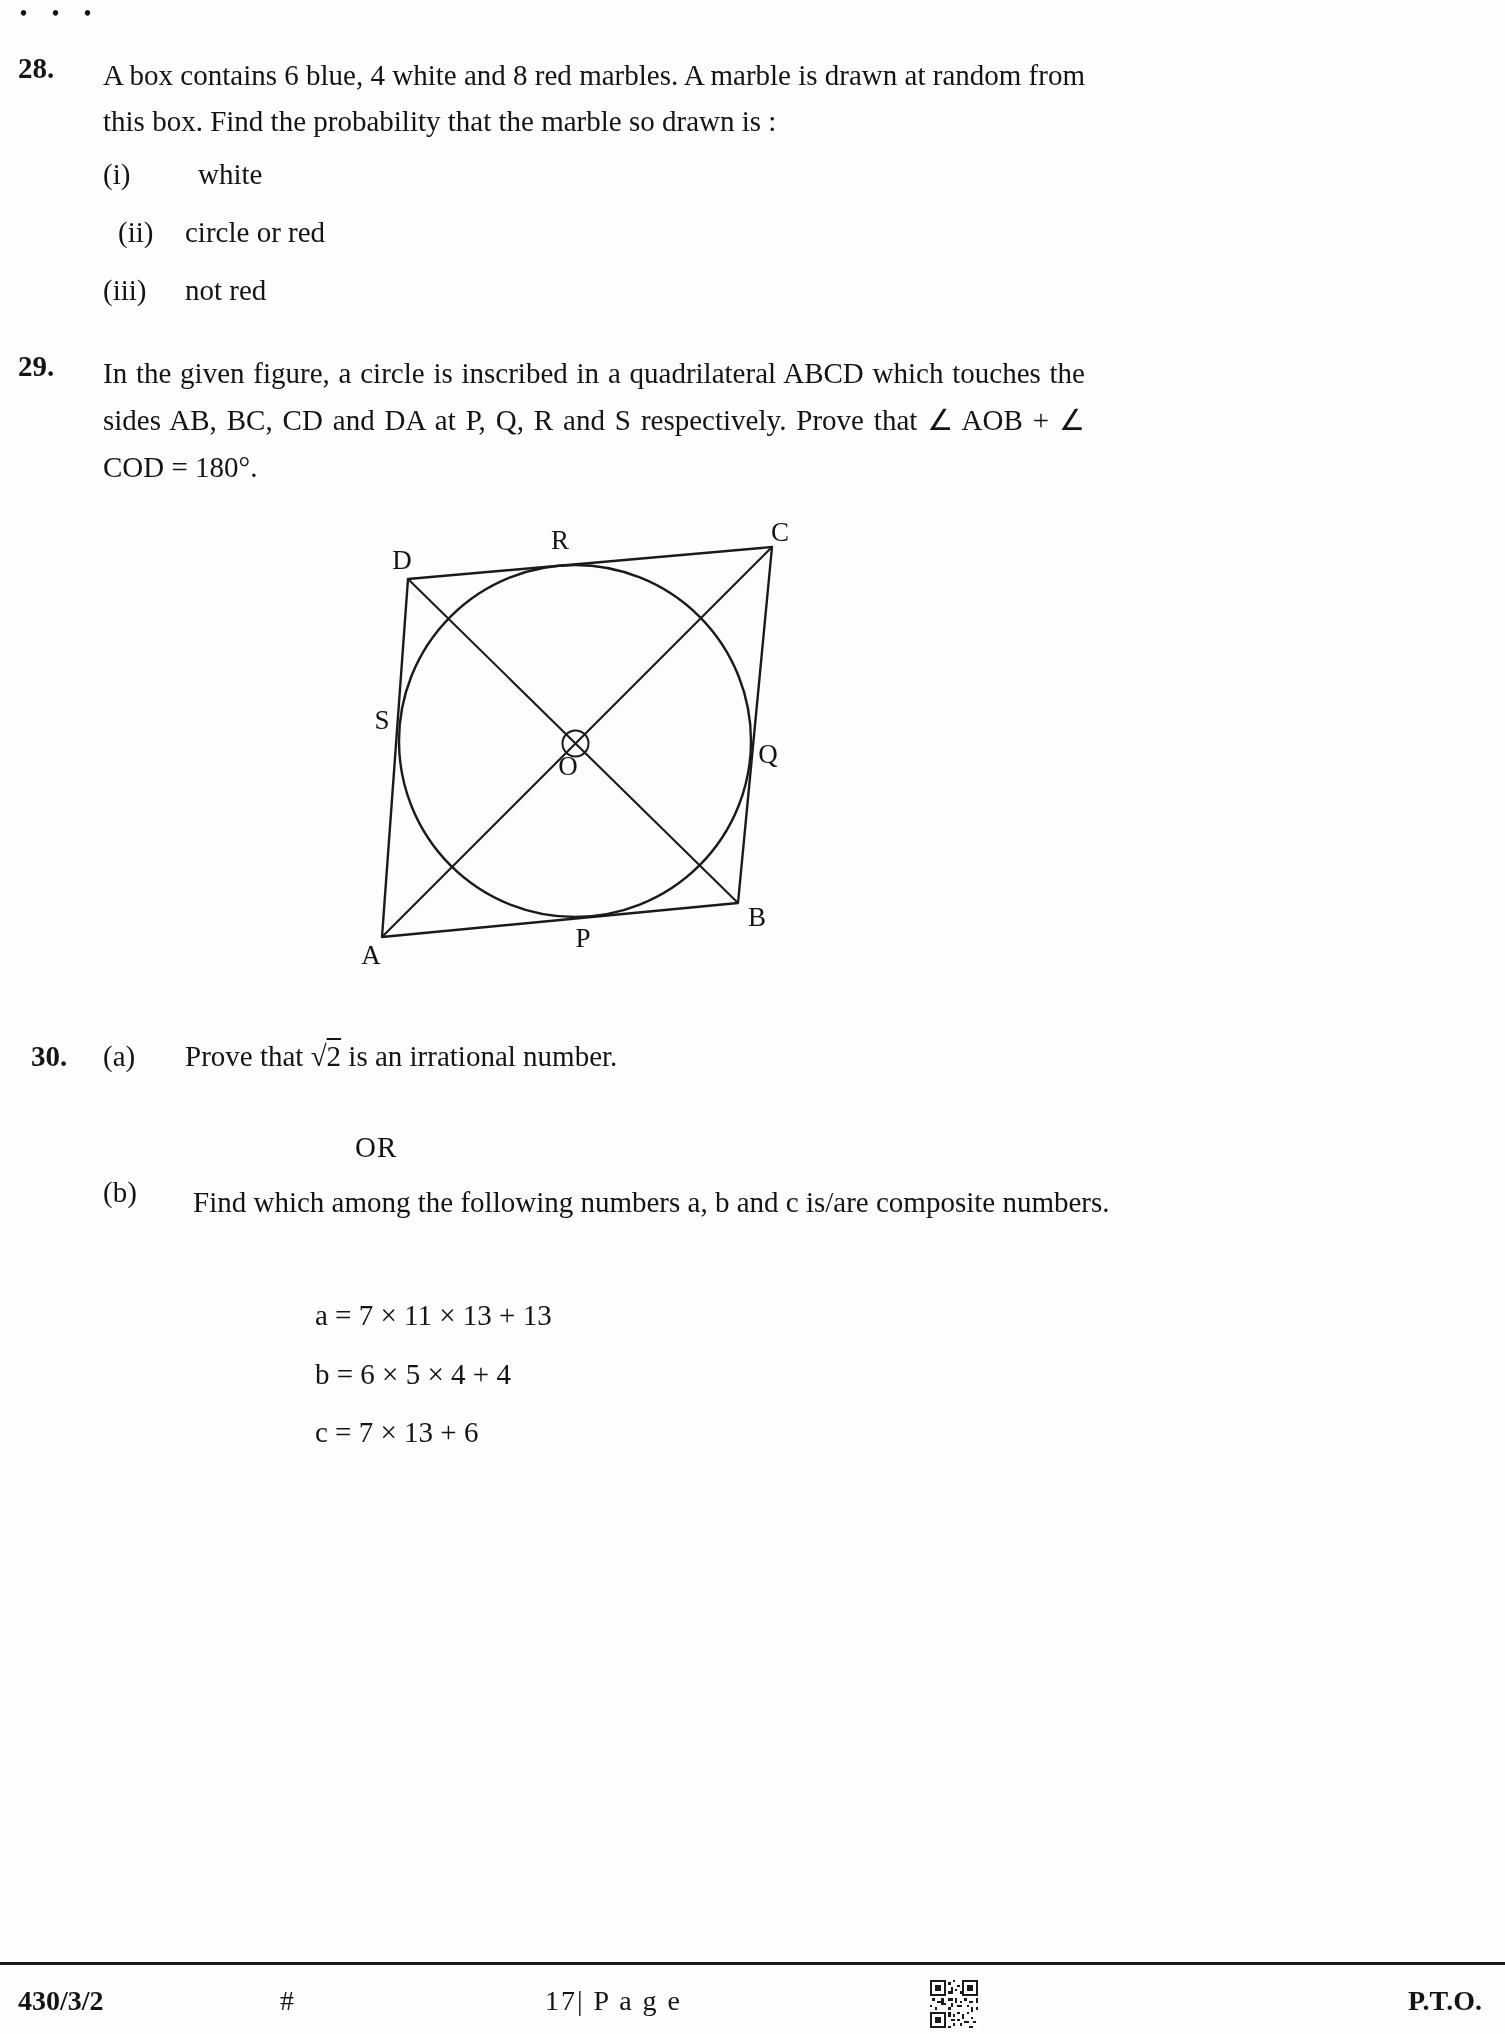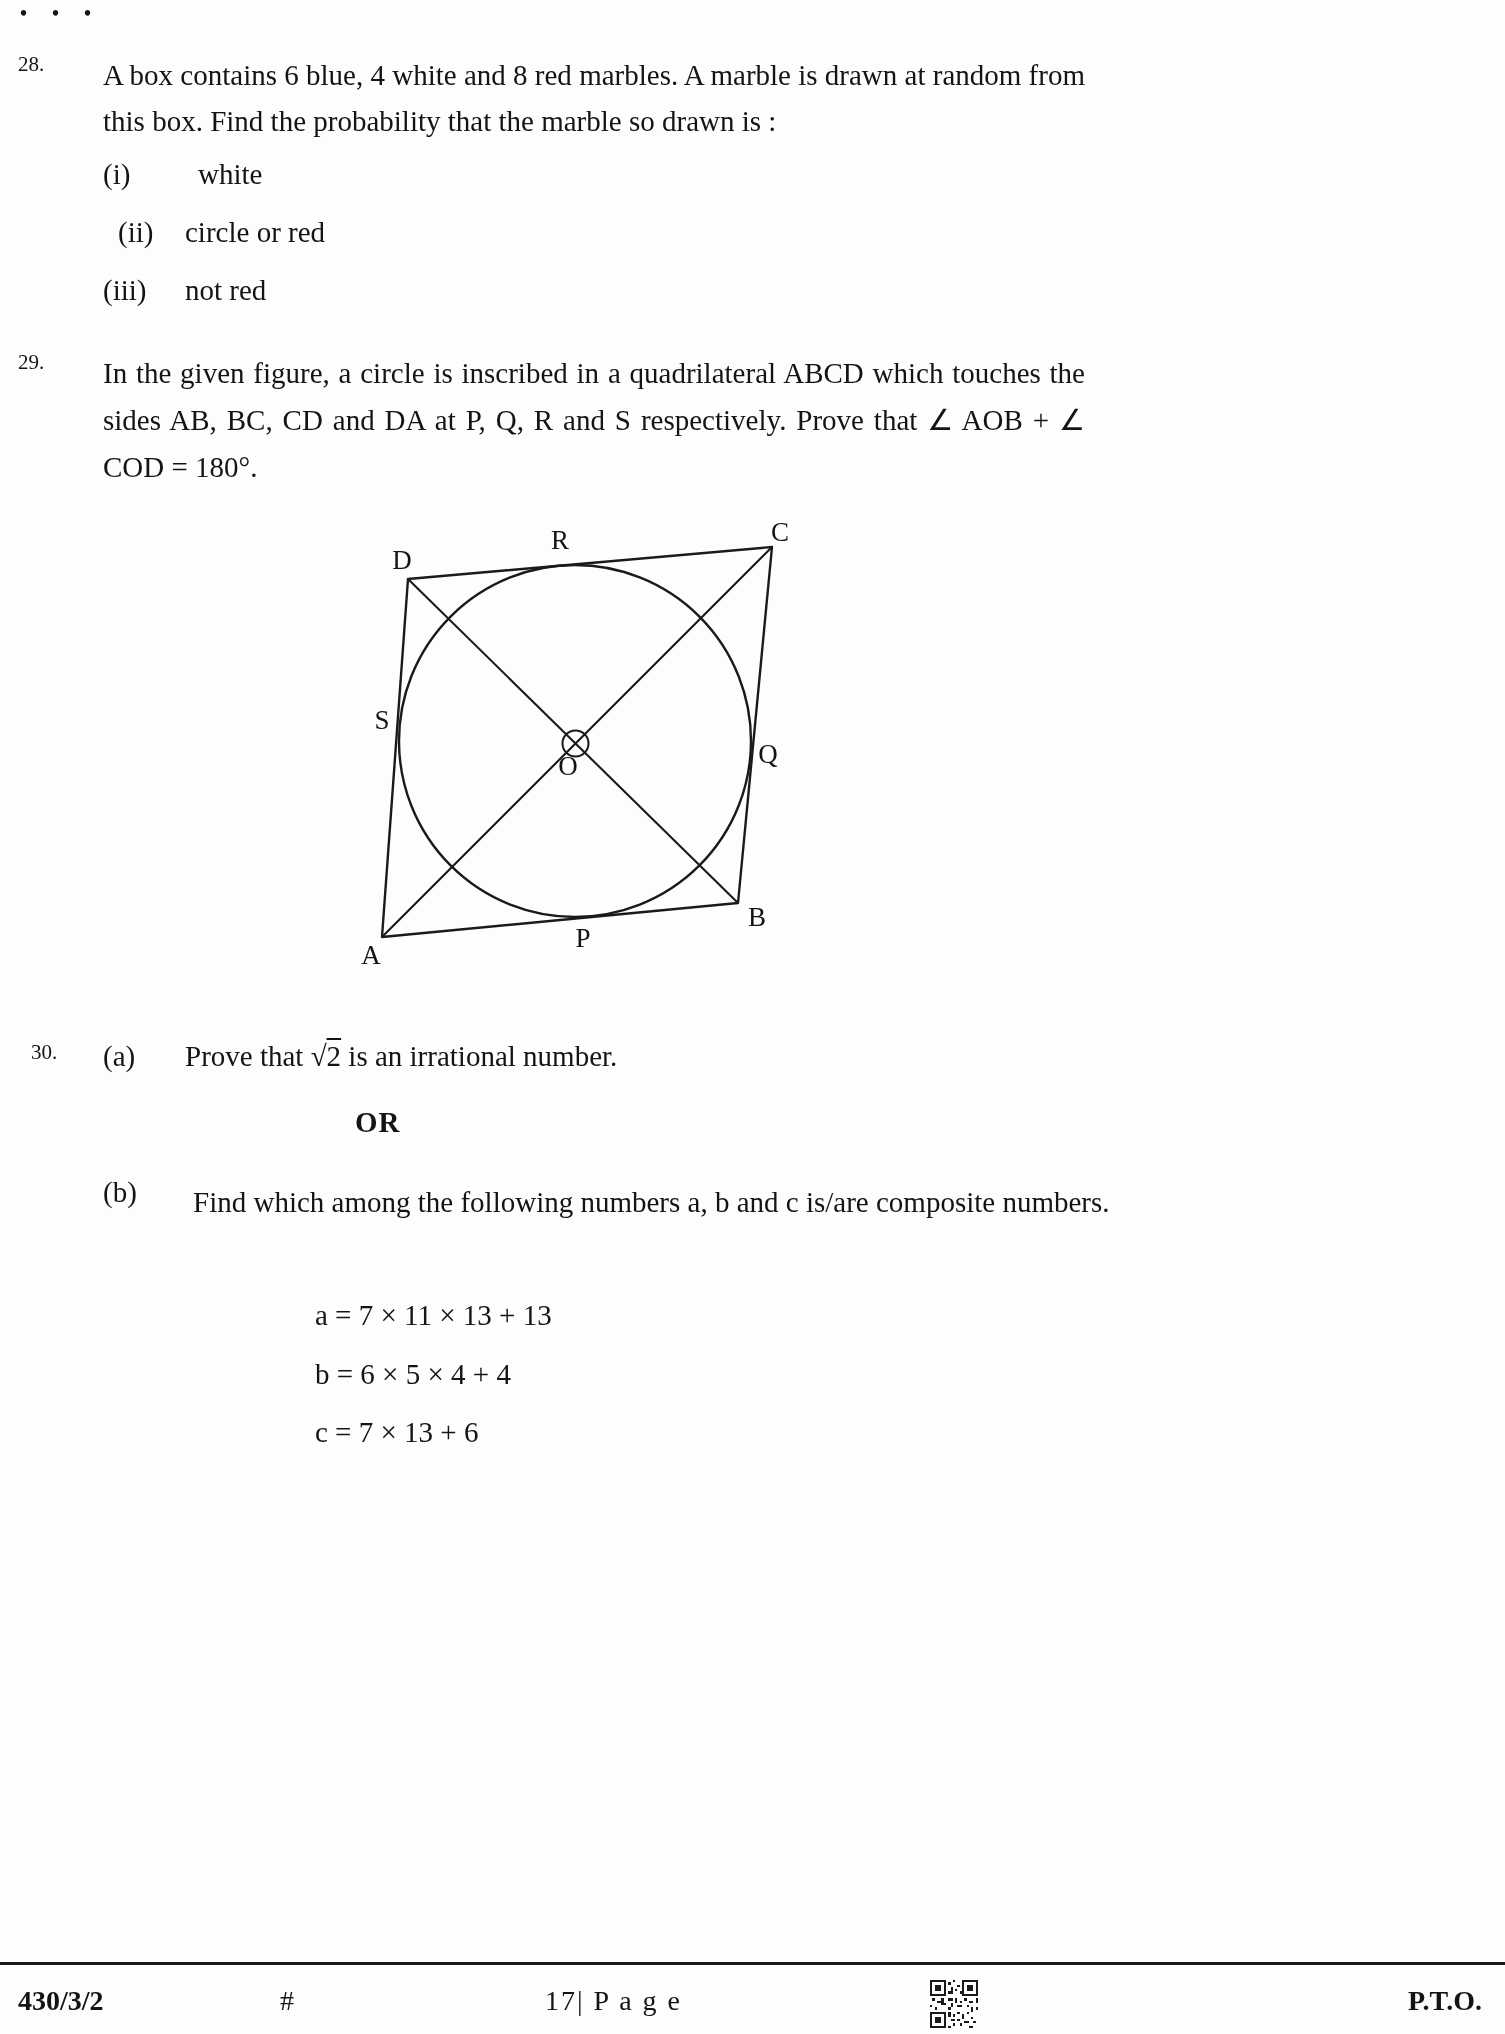--- a/index.html
+++ b/index.html
@@ -6,26 +6,26 @@
   body{
     position:relative;
     width:1505px;
     height:2034px;
     background:#fdfdfc;
     color:#141414;
     font-family:"Liberation Serif", serif;
     overflow:hidden;
   }
   .abs{position:absolute;}
-  .qnum{font-weight:normal;font-size:21px;}
+  .qnum{font-weight:bold;font-size:29px;}
   .body-text{font-size:29px;line-height:46px;text-align:justify;}
   .part-label{font-size:29px;}
   .part-text{font-size:29px;}
   .fig-label{font-family:"Liberation Serif", serif;font-size:27px;fill:#141414;}
-  .or-label{font-weight:bold;font-size:29px;letter-spacing:1px;}
+  .or-label{font-weight:normal;font-size:29px;letter-spacing:1px;margin-top:25px;}
   .eq-line{font-size:29px;line-height:58px;}
   .sqrt-rad{text-decoration:overline;}
   .footer-rule{position:absolute;left:0;top:1962px;width:1505px;height:3px;background:#1a1a1a;}
   .footer-text{font-size:28px;font-weight:bold;}
   .dots{font-size:20px;font-weight:bold;letter-spacing:10px;}
   svg line, svg polygon, svg circle{stroke:#1a1a1a;fill:none;}
 </style>
 </head>
 <body>
 

